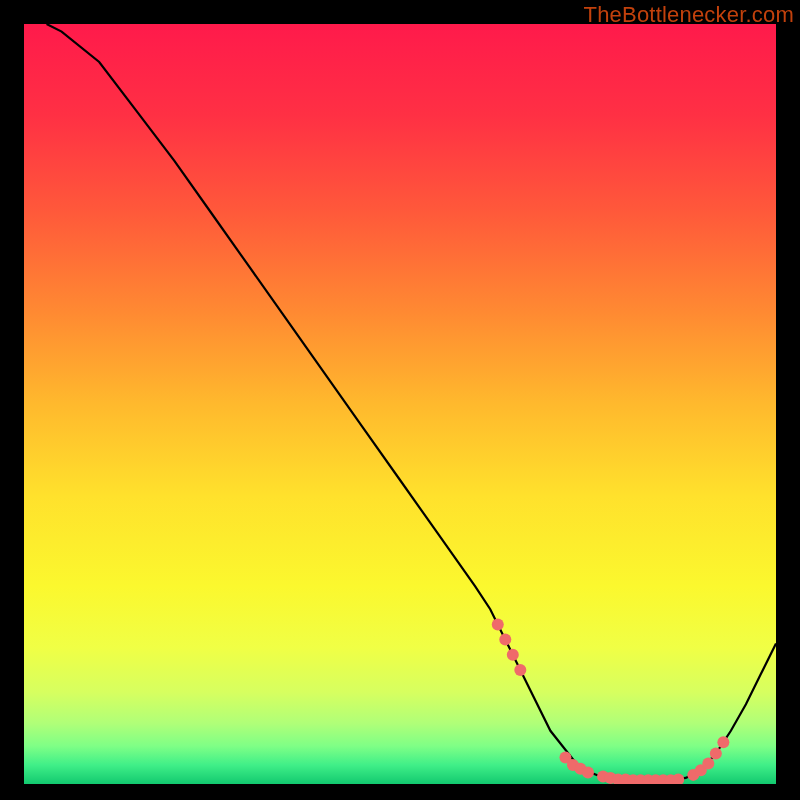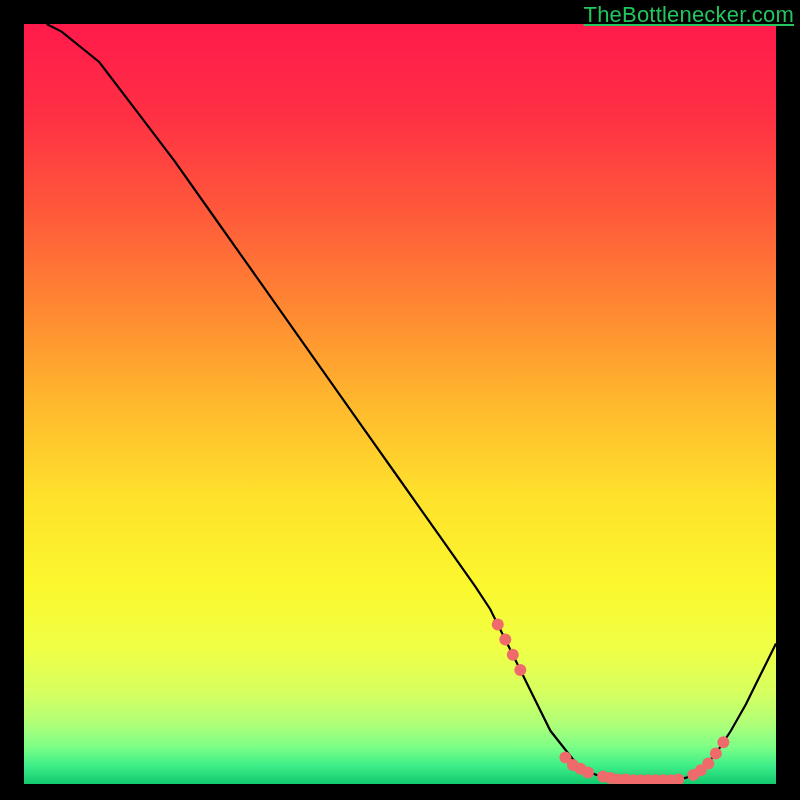--- a/index.html
+++ b/index.html
@@ -23,25 +23,24 @@
     position: absolute;
     left: 0;
     top: 0;
     width: 752px;
     height: 760px;
   }
   .watermark {
     position: absolute;
     top: 2px;
     right: 6px;
-    color: #22c55e;
+    color: #c2410c;
     font-size: 22px;
     font-weight: 500;
     letter-spacing: 0.2px;
-    text-decoration: underline;
   }
 </style>
 </head>
 <body>
 
 <div class="frame">
   <svg class="plot" viewBox="0 0 752 760" preserveAspectRatio="none">
     <defs>
       <linearGradient id="bg-grad" x1="0" y1="0" x2="0" y2="1">
           <stop offset="0%" stop-color="#ff1a4b"></stop>

